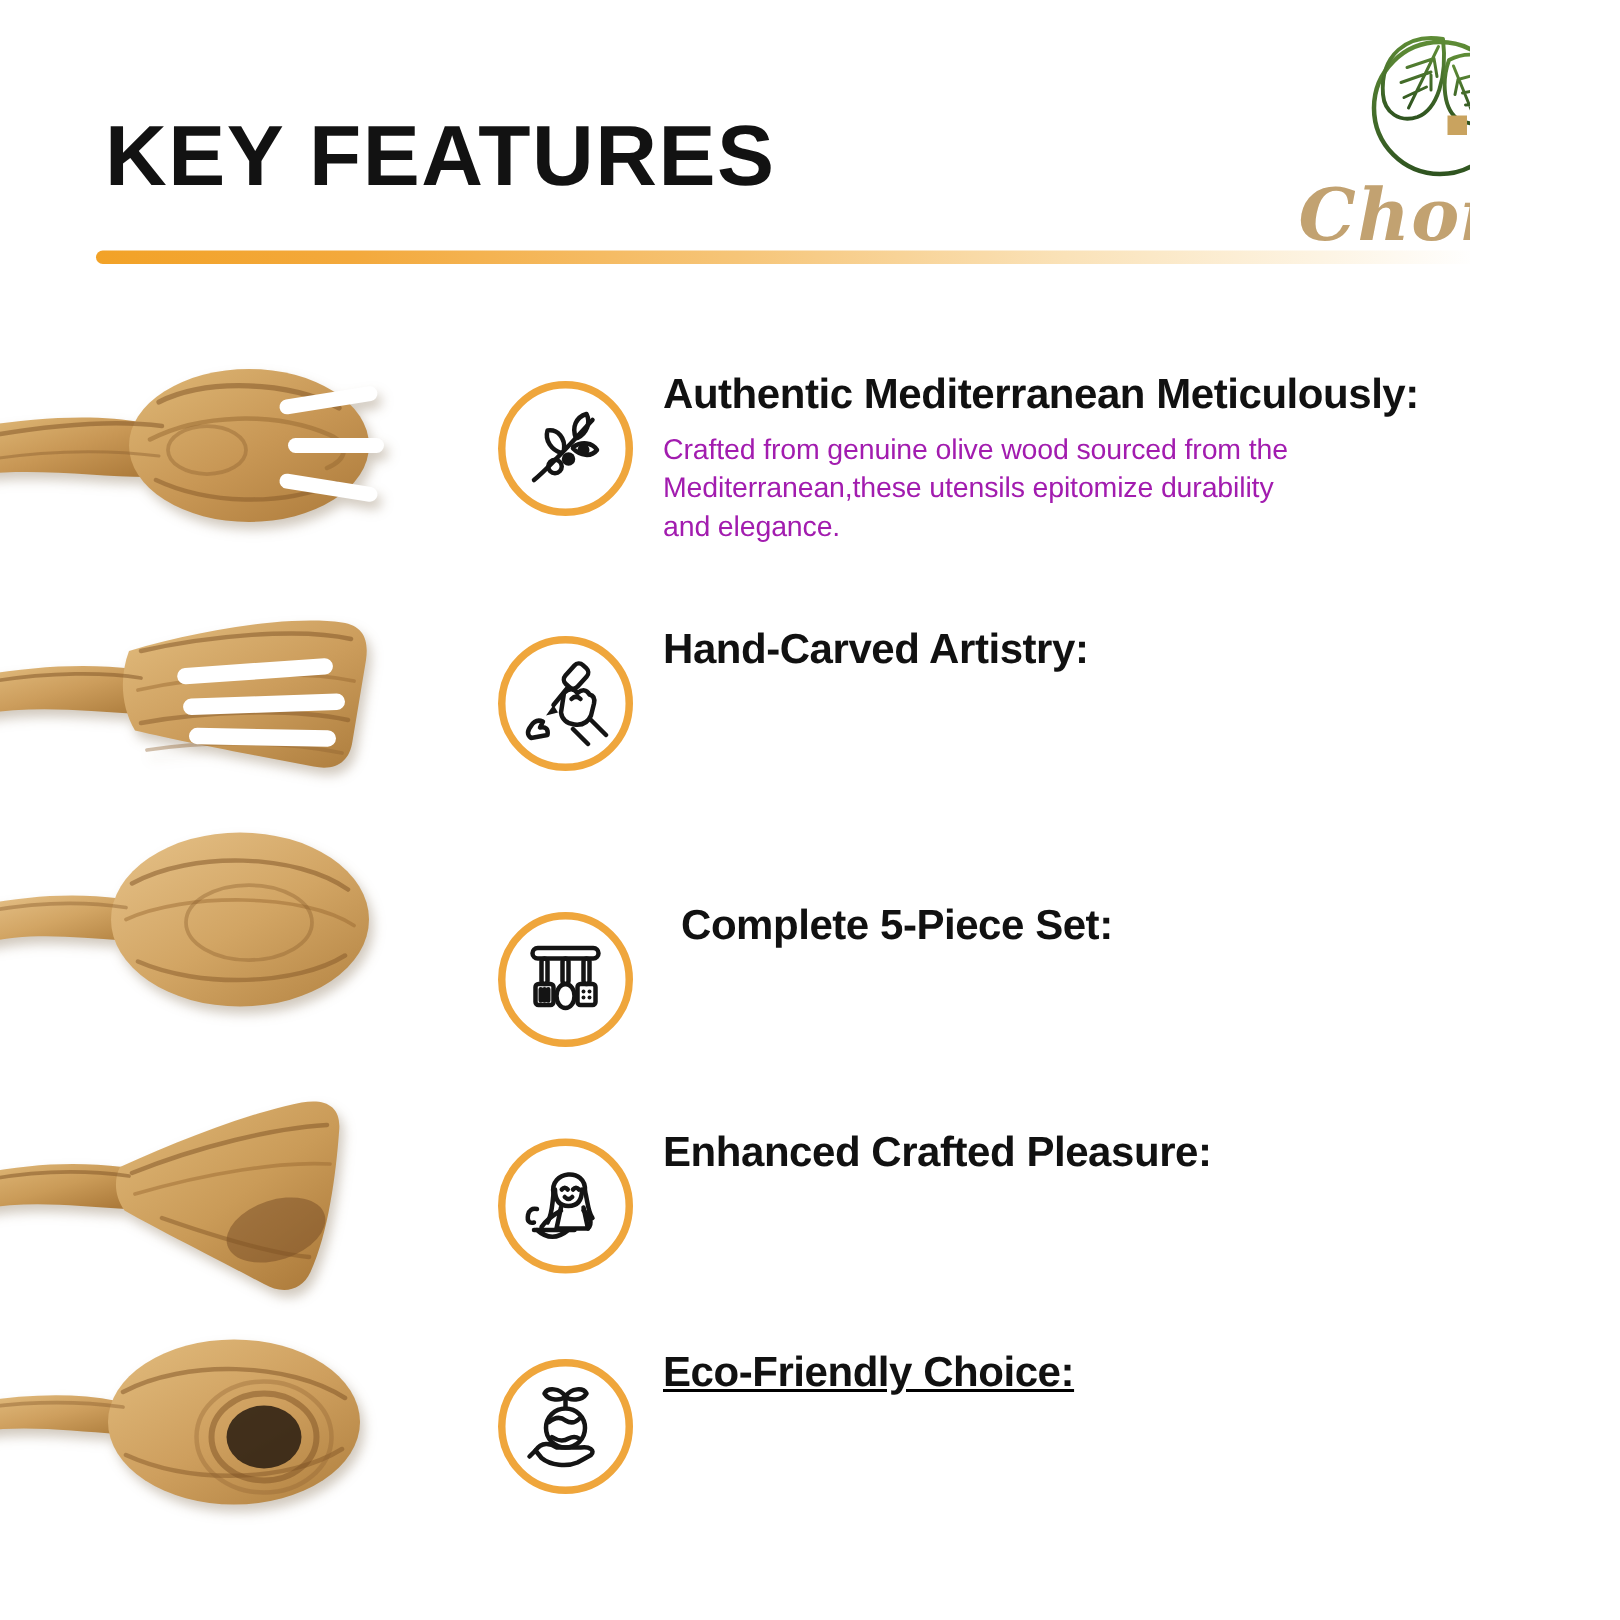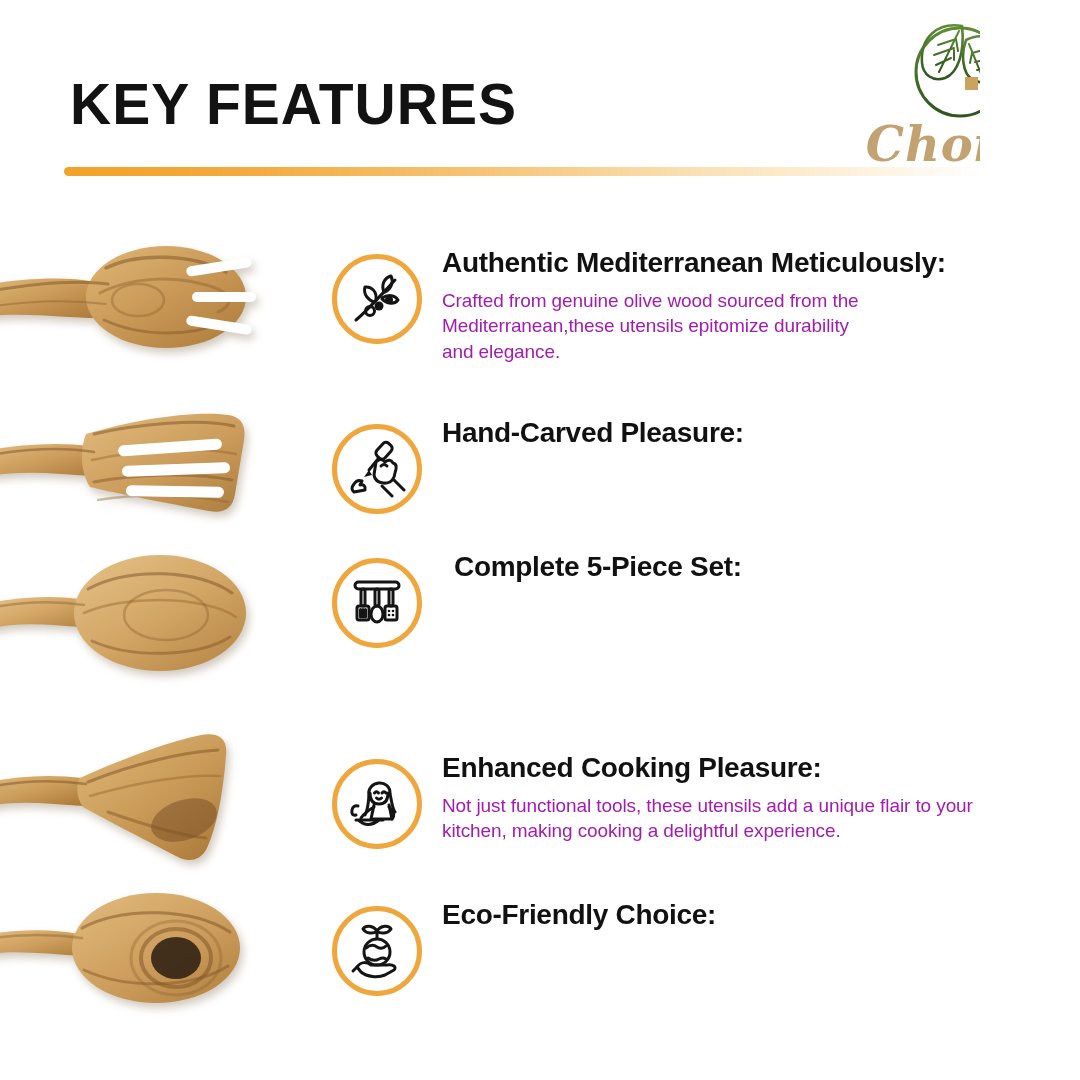--- a/index.html
+++ b/index.html
@@ -193,25 +193,25 @@
         <rect class="gl" x="31" y="2" width="11" height="17" rx="4" transform="rotate(42 36 10)"></rect>
         <path class="gl" d="M30 19 L21 30"></path>
         <path class="gl-fill" d="M21 30 l-5 7 l8 -2 z"></path>
         <path class="gl" d="M28 22 q5 -5 9 0 q5 -4 8 1 q4 1 3 6 l-2 8 q-3 7 -11 6 q-8 -1 -9 -8 z"></path>
         <path class="gl" d="M33 26 q3 -3 6 0"></path>
         <path class="gl" d="M46 40 L56 50 M34 46 L44 56"></path>
         <path class="gl" d="M6 44 q3 -5 8 -3 l-2 4 q6 -1 5 5 l-11 2 q-4 -3 0 -8 z"></path>
       </svg>
     </div>
     <div class="ftext">
-      <h2>Hand-Carved Pleasure:</h2>
-    </div>
-  </section>
-
-  <section class="feature" style="top:552px;gap:32px;">
+      <h2>Hand-Carved Artistry:</h2>
+    </div>
+  </section>
+
+  <section class="feature" style="top:602px;gap:32px;">
     <div class="icon-ring">
       <svg width="58" height="58" viewBox="0 0 58 58">
         <rect class="gl" x="7" y="8" width="44" height="7" rx="3.5"></rect>
         <rect class="gl" x="13" y="15" width="4" height="17" rx="2"></rect>
         <rect class="gl" x="27" y="15" width="4" height="17" rx="2"></rect>
         <rect class="gl" x="41" y="15" width="4" height="17" rx="2"></rect>
         <rect class="gl" x="9" y="32" width="12" height="14" rx="2"></rect>
         <path class="gl" d="M12.5 35.5 L12.5 43 M15 35.5 L15 43 M17.5 35.5 L17.5 43" stroke-width="1.6"></path>
         <ellipse class="gl" cx="29" cy="40" rx="6" ry="8"></ellipse>
         <rect class="gl" x="37" y="32" width="12" height="14" rx="2"></rect>
@@ -236,27 +236,25 @@
         <path class="gl" d="M26.5 18 q2 -2.5 4 0 M34 18 q2 -2.5 4 0" stroke-width="2.2"></path>
         <path class="gl" d="M28.5 23 q2.5 2.5 5 0" stroke-width="2.2"></path>
         <path class="gl" d="M26 30 L23 44 L44 44 L41 30"></path>
         <path class="gl" d="M41 32 C 46 36, 47 41, 44 44"></path>
         <path class="gl" d="M26 32 C 19 36, 15 40, 13 43"></path>
         <path class="gl" d="M8 45 L35 45 M10 45 q10 9 21 0"></path>
         <path class="gl" d="M8 40 q-5 1 -4 -5 q1 -5 6 -4" stroke-width="2.4"></path>
       </svg>
     </div>
     <div class="ftext">
-      <h2>Enhanced Cooking Pleasure:</h2>
-      <p>Not just functional tools, these utensils add a unique flair to your
-kitchen, making cooking a delightful experience.</p>
-    </div>
-  </section>
-
-  <section class="feature" style="top:900px;">
+      <h2>Enhanced Crafted Pleasure:</h2>
+    </div>
+  </section>
+
+  <section class="feature" style="top:900px;text-decoration:underline;">
     <div class="icon-ring">
       <svg width="58" height="58" viewBox="0 0 58 58">
         <path class="gl" d="M29 16 L29 8"></path>
         <path class="gl" d="M29 9 C 25 3, 17 3, 15 7 C 18 12, 26 12, 29 9 Z"></path>
         <path class="gl" d="M29 9 C 33 3, 41 3, 43 7 C 40 12, 32 12, 29 9 Z"></path>
         <circle class="gl" cx="29" cy="30" r="13"></circle>
         <path class="gl" d="M18 26 q6 -5 11 -1 q5 3 9 -1" stroke-width="2.4"></path>
         <path class="gl" d="M20 36 q6 4 11 1 q4 -2 7 0" stroke-width="2.4"></path>
         <path class="gl" d="M9 45 C 13 39, 19 40, 23 43 L 39 43 C 45 42, 49 45, 46 48 L 37 53 C 30 56, 19 55, 13 50 Z"></path>
         <path class="gl" d="M9 45 L5 49" stroke-width="2.4"></path>

